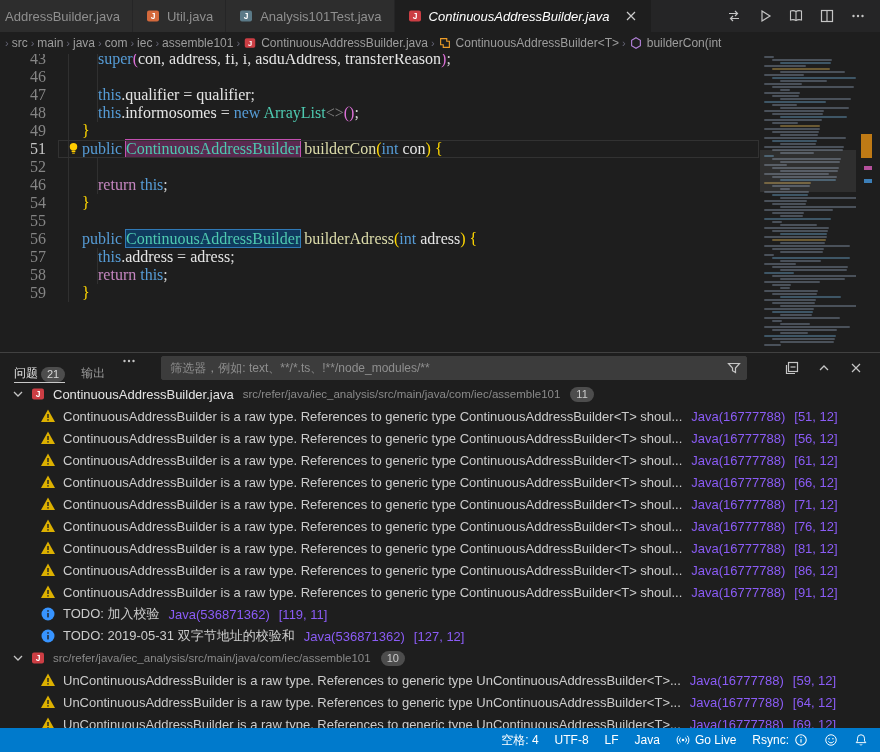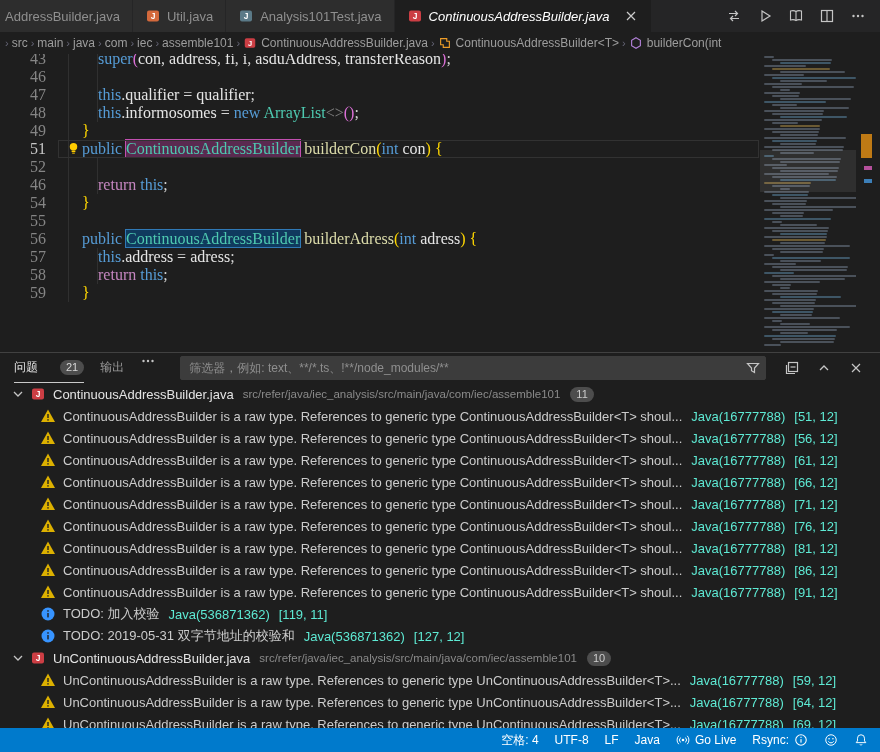--- a/index.html
+++ b/index.html
@@ -50,42 +50,42 @@
   .overview-ruler{position:absolute;top:0;left:856px;width:24px;height:298px;}
   .rm{position:absolute;}
   .rm-orange{left:5px;width:11px;top:80px;height:24px;background:#bf7a15;}
   .rm-pink{left:8px;width:8px;top:112px;height:4px;background:#b5509c;}
   .rm-blue{left:8px;width:8px;top:125px;height:4px;background:#3c7fb8;}
 
   
   .panel{position:absolute;top:352px;left:0;right:0;height:376px;background:#1e1e1e;border-top:1px solid #414141;box-sizing:border-box;}
   .panel-header{height:30px;display:flex;align-items:center;padding:0 8px 0 14px;}
   .panel-tabs{display:flex;align-items:stretch;height:100%;}
-  .ptab{display:flex;align-items:center;gap:22px;margin-right:16px;font-size:12px;color:#9a9a9a;
+  .ptab{display:flex;align-items:flex-end;gap:3px;margin-right:16px;font-size:12px;color:#9a9a9a;
         border-bottom:1px solid transparent;cursor:default;}
   .ptab.active{color:#e7e7e7;border-bottom-color:#c9c9c9;}
   .pbadge{background:#4d4d4d;color:#d7d7d7;font-size:11px;line-height:13px;border-radius:10px;padding:1px 6px;}
   .ptab-more{display:flex;align-items:center;margin-right:12px;}
   .pfilter-wrap{position:relative;flex:1;max-width:586px;margin:0 12px;}
   .pfilter{width:100%;box-sizing:border-box;height:24px;background:#3c3c3c;border:1px solid #3c3c3c;border-radius:2px;
         color:#cccccc;font-size:12px;padding:0 26px 0 8px;outline:none;font-family:inherit;}
   .pfilter::placeholder{color:#8f8f8f;}
   .pfilter-icon{position:absolute;right:5px;top:4px;width:16px;height:16px;}
   .panel-actions{display:flex;align-items:center;gap:16px;margin-left:auto;padding-right:8px;}
   #problem-rows{position:absolute;top:30px;left:0;right:0;bottom:0;overflow:hidden;}
   .prow{height:22px;display:flex;align-items:center;font-size:13px;color:#cccccc;white-space:nowrap;}
   .prow .icn{margin-right:7px;}
   .prow.group{padding-left:10px;}
   .prow.group .chev{margin-right:4px;}
   .prow.item{padding-left:40px;}
   .pname{color:#e4e4e4;margin-right:9px;}
   .ppath{color:#8a8a8a;font-size:11.5px;margin-right:10px;}
   .gbadge{background:#4d4d4d;color:#cccccc;font-size:11px;line-height:13px;border-radius:10px;padding:1px 6px;}
   .pmsg{overflow:hidden;}
-  .psrc,.ploc{color:#5eead4;margin-left:9px;text-align:right;}
+  .psrc,.ploc{color:#8b5cf6;margin-left:9px;text-align:right;}
 
   
   .statusbar{position:absolute;left:0;right:0;bottom:0;height:24px;background:var(--statusbar,#007acc);
      display:flex;justify-content:flex-end;align-items:center;color:#ffffff;font-size:12px;}
   .sitem{display:flex;align-items:center;gap:5px;height:24px;padding:0 8px;cursor:default;}
   .sitem:last-child{padding-right:12px;}
   .statusbar .icn{color:#ffffff;width:14px;height:14px;}
 </style>
 </head>
 <body>
@@ -621,21 +621,20 @@
             <svg viewBox="0 0 16 16" fill="none" stroke="currentColor" stroke-width="1.3">
               <path d="M4 6l4 4 4-4"></path>
             </svg>
           </span>
           <span class="icn">
             <svg viewBox="0 0 16 16">
               <rect x="2" y="2.5" width="12" height="11" rx="2" fill="#cc3e44"></rect>
               <text x="8" y="11" font-size="8.5" font-weight="bold" text-anchor="middle" fill="#ffffff" font-family="Liberation Sans, sans-serif">J</text>
             </svg>
           </span>
-          <span class="pname">UnContinuousAddressBuilder.java</span>
           <span class="ppath">src/refer/java/iec_analysis/src/main/java/com/iec/assemble101</span>
           <span class="gbadge">10</span>
         </div>
         <div class="prow item">
           <span class="icn">
             <svg viewBox="0 0 16 16">
               <path d="M8 1.5 15 14H1z" fill="#ddb100"></path>
               <rect x="7.3" y="6" width="1.4" height="4" fill="#1e1e1e"></rect>
               <rect x="7.3" y="11.2" width="1.4" height="1.4" fill="#1e1e1e"></rect>
             </svg>

